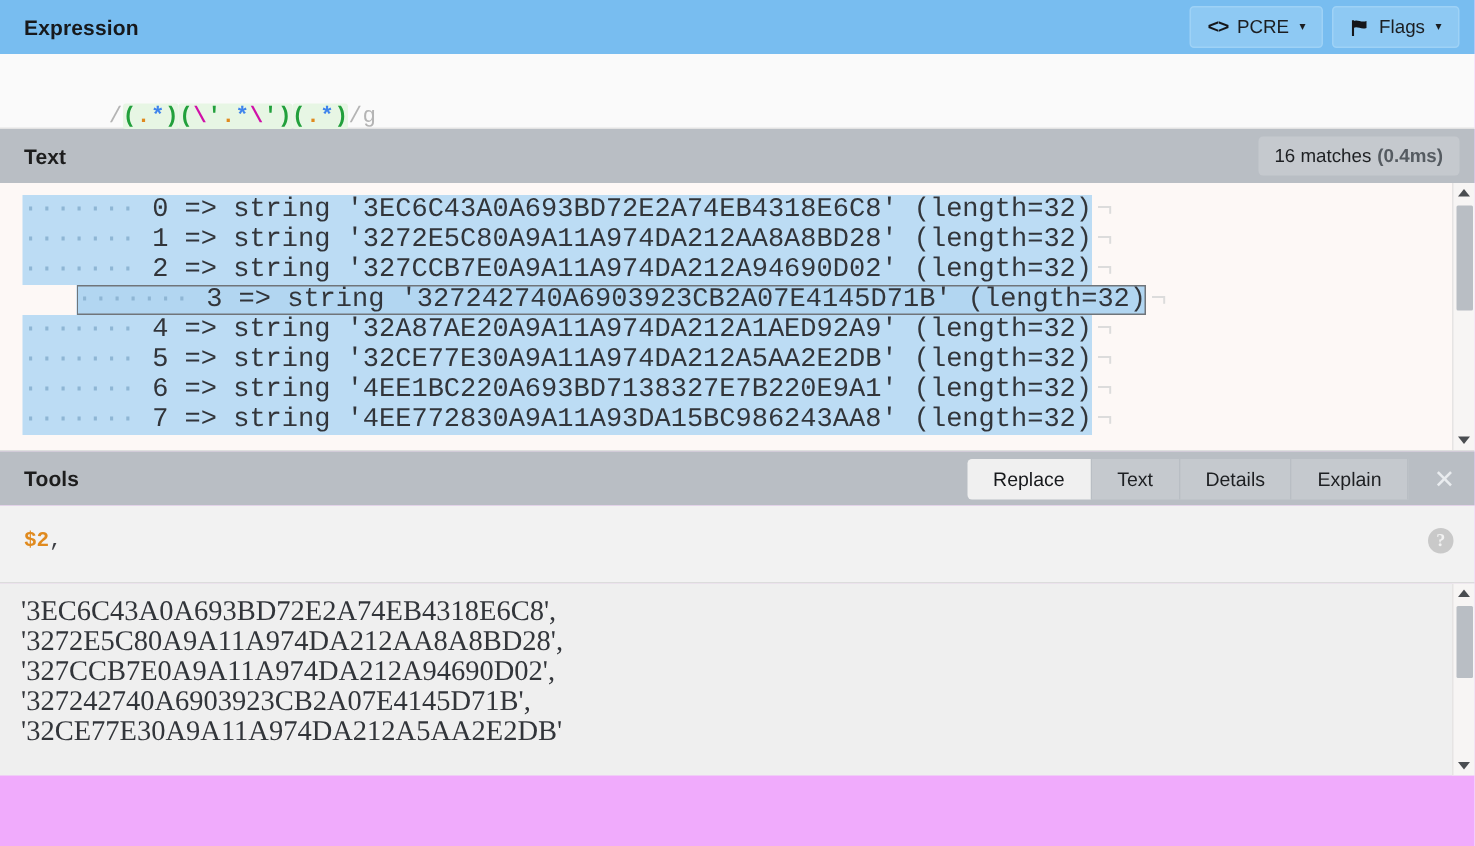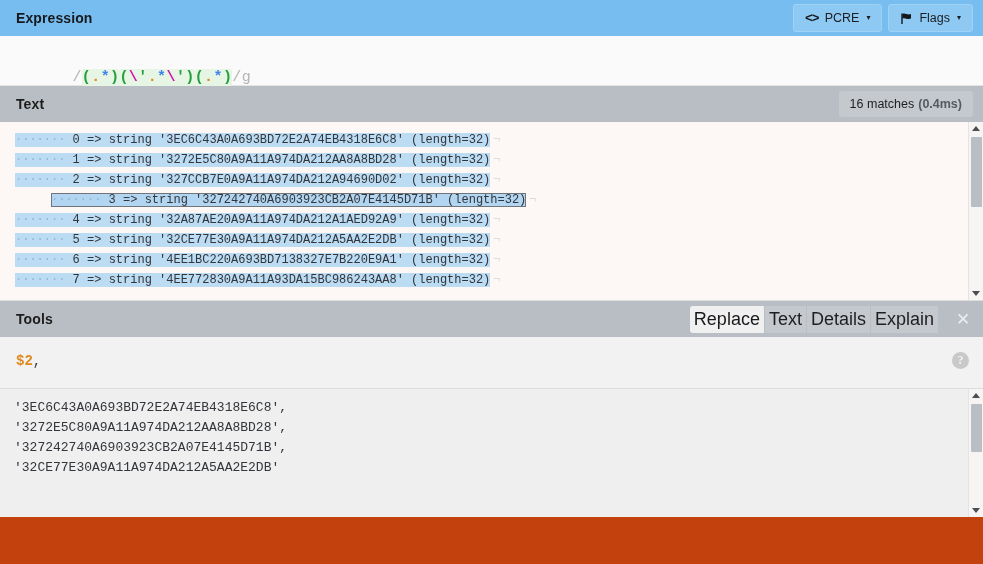--- a/index.html
+++ b/index.html
@@ -11,21 +11,21 @@
     width: 983px;
     height: 564px;
     overflow: hidden;
     font-family: "Liberation Sans", sans-serif;
     -webkit-font-smoothing: antialiased;
   }
   .app {
     position: relative;
     width: 983px;
     height: 564px;
-    background: #c2410c;
+    background: #f0abfc;
   }
 
   
   .panel-header {
     position: relative;
     display: flex;
     align-items: center;
     box-sizing: border-box;
     padding: 0 10px 0 16px;
     height: 36px;
@@ -125,21 +125,21 @@
     height: 178px;
     background: #fdf8f6;
     overflow: hidden;
     border-bottom: 1px solid #dfdfdf;
   }
   .code-area {
     position: absolute;
     left: 0; top: 0;
     padding: 8px 0 0 0;
     font-family: "Liberation Mono", monospace;
-    font-size: 12px;
+    font-size: 18px;
     line-height: 20px;
     white-space: pre;
     color: #32353a;
   }
   .code-line {
     height: 20px;
     padding-left: 15px;
     white-space: pre;
   }
   .hl {
@@ -152,23 +152,23 @@
     margin-left: 36px;
   }
   .ws-in { color: #8fb6d4; }
   .eol { color: #dcdcdc; padding-left: 3px; }
 
   
   .tool-btn {
     height: 27px;
     display: flex;
     align-items: center;
-    padding: 0 4px;
+    padding: 0 17px;
     background: #c5c9ce;
-    font-size: 18px;
+    font-size: 13px;
     color: #1d1f22;
     cursor: pointer;
     border-right: 1px solid #b9bec4;
     white-space: nowrap;
   }
   .tool-btn:first-child { border-radius: 3px 0 0 3px; }
   .tool-btn.active { background: #f0f0f0; color: #17191c; }
   .tool-close {
     margin-left: 8px;
     width: 20px;
@@ -211,22 +211,22 @@
   }
 
   .result-body {
     position: relative;
     height: 128px;
     background: #efefef;
     overflow: hidden;
   }
   .result-code {
     padding: 9px 0 0 14px;
-    font-family: Liberation Mono, monospace;
-    font-size: 13px;
+    font-family: Liberation Serif, serif;
+    font-size: 19px;
     line-height: 20px;
     color: #32353a;
     white-space: pre;
   }
 
   
   .vscroll {
     position: absolute;
     right: 0;
     width: 15px;
@@ -328,21 +328,21 @@
       <div class="tool-close">✕</div>
     </div>
   </div>
 
   <div class="replace-body">
     <div class="replace-code"><span class="tok-ref">$2</span><span>,</span></div>
     <div class="help-icon">?</div>
   </div>
 
   <div class="result-body">
-    <div class="result-code" id="result-lines"><div>'3EC6C43A0A693BD72E2A74EB4318E6C8',</div><div>'3272E5C80A9A11A974DA212AA8A8BD28',</div><div>'327242740A6903923CB2A07E4145D71B',</div><div>'32CE77E30A9A11A974DA212A5AA2E2DB'</div></div>
+    <div class="result-code" id="result-lines"><div>'3EC6C43A0A693BD72E2A74EB4318E6C8',</div><div>'3272E5C80A9A11A974DA212AA8A8BD28',</div><div>'327CCB7E0A9A11A974DA212A94690D02',</div><div>'327242740A6903923CB2A07E4145D71B',</div><div>'32CE77E30A9A11A974DA212A5AA2E2DB'</div></div>
     <div class="vscroll" style="top:0;bottom:0;">
       <div class="arrow up">
           <span class="tri up"></span>
         </div>
       <div class="vthumb" style="top:15px;height:48px;"></div>
       <div class="arrow down">
           <span class="tri down"></span>
         </div>
     </div>
   </div>

